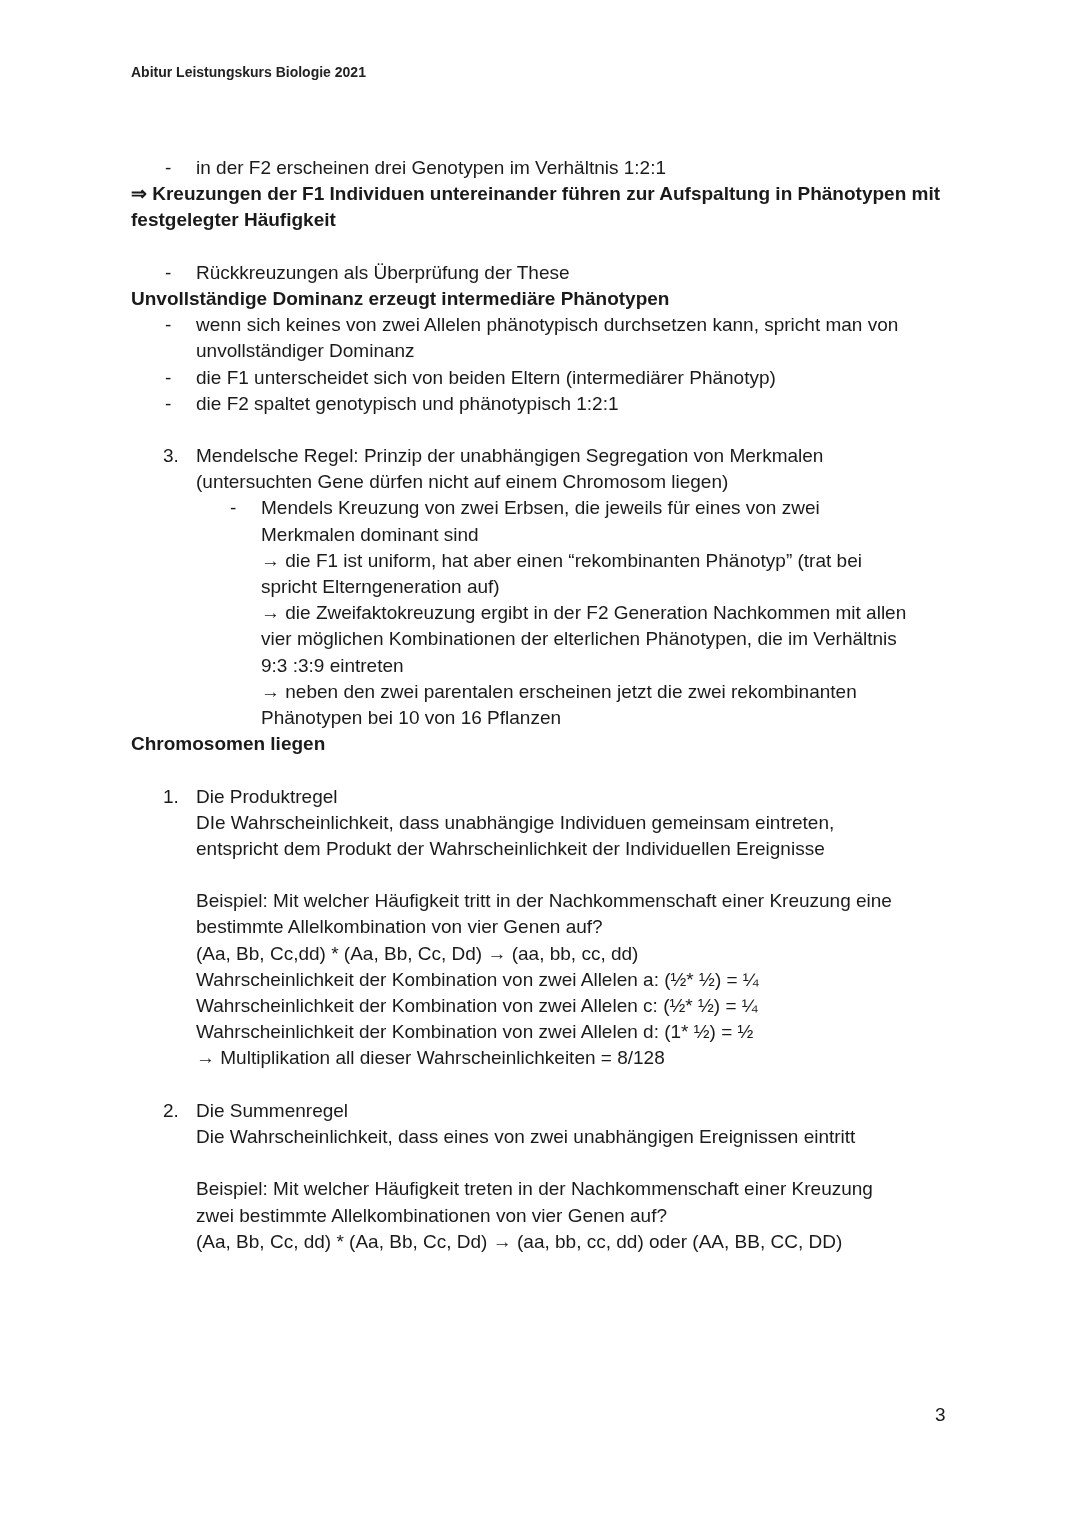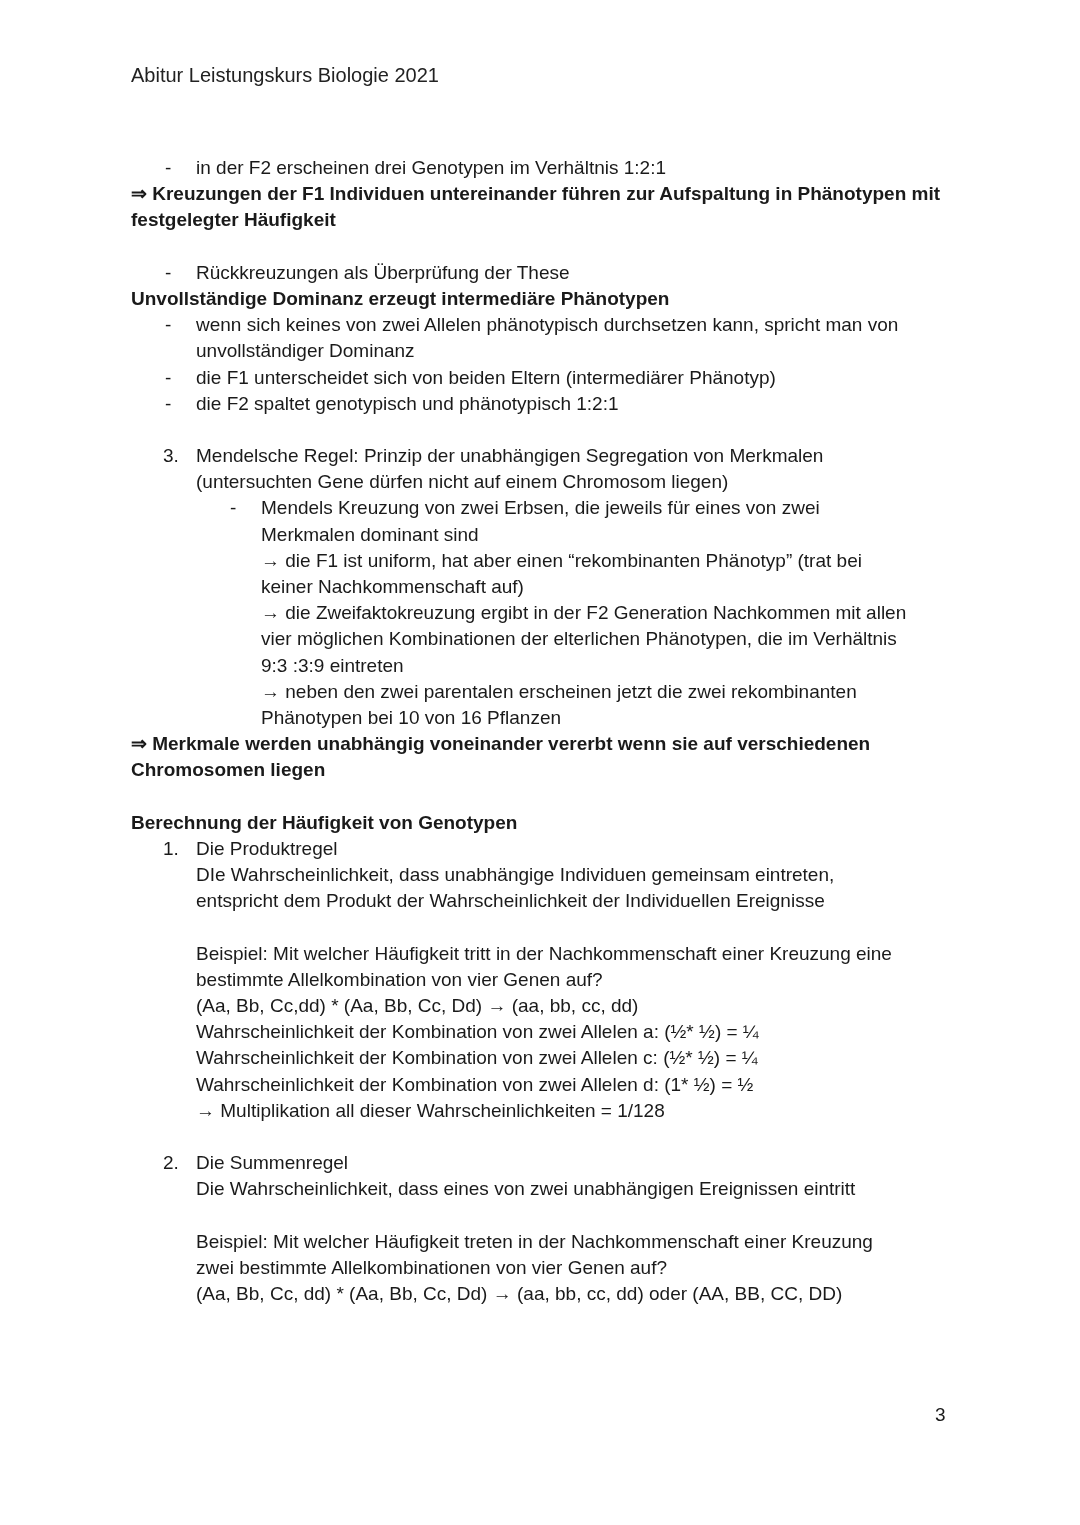--- a/index.html
+++ b/index.html
@@ -2,21 +2,21 @@
 <html><head>
   <meta charset="utf-8">
   <style>
     html, body { margin: 0; padding: 0; background: #ffffff; }
     body {
       width: 1080px; height: 1525px; position: relative; overflow: hidden;
       font-family: "Liberation Sans", sans-serif; color: #1a1a1a;
     }
     .header {
       position: absolute; left: 131px; top: 64px;
-      font-size: 20px; color: #222;
+      font-size: 14px; color: #222; font-weight: bold;
     }
     .content {
       position: absolute; left: 131px; top: 155px; width: 820px;
       font-size: 19px; line-height: 26.2px;
     }
     .line { position: relative; white-space: nowrap; height: 26.2px; }
     .gap { height: 26.2px; }
     .dash { position: absolute; }
     .num { position: absolute; }
     .l0 { padding-left: 0; font-weight: bold; }
@@ -44,41 +44,39 @@
   <div class="line l1"><span class="dash d1">-</span><span>wenn sich keines von zwei Allelen phänotypisch durchsetzen kann, spricht man von</span></div>
   <div class="line l1">unvollständiger Dominanz</div>
   <div class="line l1"><span class="dash d1">-</span><span>die F1 unterscheidet sich von beiden Eltern (intermediärer Phänotyp)</span></div>
   <div class="line l1"><span class="dash d1">-</span><span>die F2 spaltet genotypisch und phänotypisch 1:2:1</span></div>
   <div class="gap"></div>
   <div class="line l1"><span class="num n1">3.</span><span>Mendelsche Regel: Prinzip der unabhängigen Segregation von Merkmalen</span></div>
   <div class="line l1">(untersuchten Gene dürfen nicht auf einem Chromosom liegen)</div>
   <div class="line l2"><span class="dash d2">-</span><span>Mendels Kreuzung von zwei Erbsen, die jeweils für eines von zwei</span></div>
   <div class="line l2">Merkmalen dominant sind</div>
   <div class="line l2">→ die F1 ist uniform, hat aber einen “rekombinanten Phänotyp” (trat bei</div>
-  <div class="line l2">keiner Nachkommenschaft auf)</div>
+  <div class="line l2">spricht Elterngeneration auf)</div>
   <div class="line l2">→ die Zweifaktokreuzung ergibt in der F2 Generation Nachkommen mit allen</div>
   <div class="line l2">vier möglichen Kombinationen der elterlichen Phänotypen, die im Verhältnis</div>
   <div class="line l2">9:3 :3:9 eintreten</div>
   <div class="line l2">→ neben den zwei parentalen erscheinen jetzt die zwei rekombinanten</div>
   <div class="line l2">Phänotypen bei 10 von 16 Pflanzen</div>
-  <div class="line l0">⇒ Merkmale werden unabhängig voneinander vererbt wenn sie auf verschiedenen</div>
   <div class="line l0">Chromosomen liegen</div>
   <div class="gap"></div>
-  <div class="line l0">Berechnung der Häufigkeit von Genotypen</div>
   <div class="line l1"><span class="num n1">1.</span><span>Die Produktregel</span></div>
   <div class="line l1">DIe Wahrscheinlichkeit, dass unabhängige Individuen gemeinsam eintreten,</div>
   <div class="line l1">entspricht dem Produkt der Wahrscheinlichkeit der Individuellen Ereignisse</div>
   <div class="gap"></div>
   <div class="line l1">Beispiel: Mit welcher Häufigkeit tritt in der Nachkommenschaft einer Kreuzung eine</div>
   <div class="line l1">bestimmte Allelkombination von vier Genen auf?</div>
   <div class="line l1">(Aa, Bb, Cc,dd) * (Aa, Bb, Cc, Dd) → (aa, bb, cc, dd)</div>
   <div class="line l1">Wahrscheinlichkeit der Kombination von zwei Allelen a: (½* ½) = ¼</div>
   <div class="line l1">Wahrscheinlichkeit der Kombination von zwei Allelen c: (½* ½) = ¼</div>
   <div class="line l1">Wahrscheinlichkeit der Kombination von zwei Allelen d: (1* ½) = ½</div>
-  <div class="line l1">→ Multiplikation all dieser Wahrscheinlichkeiten = 1/128</div>
+  <div class="line l1">→ Multiplikation all dieser Wahrscheinlichkeiten = 8/128</div>
   <div class="gap"></div>
   <div class="line l1"><span class="num n1">2.</span><span>Die Summenregel</span></div>
   <div class="line l1">Die Wahrscheinlichkeit, dass eines von zwei unabhängigen Ereignissen eintritt</div>
   <div class="gap"></div>
   <div class="line l1">Beispiel: Mit welcher Häufigkeit treten in der Nachkommenschaft einer Kreuzung</div>
   <div class="line l1">zwei bestimmte Allelkombinationen von vier Genen auf?</div>
   <div class="line l1">(Aa, Bb, Cc, dd) * (Aa, Bb, Cc, Dd) → (aa, bb, cc, dd) oder (AA, BB, CC, DD)</div>
 </div>
 
 <div class="page-number">3</div>

